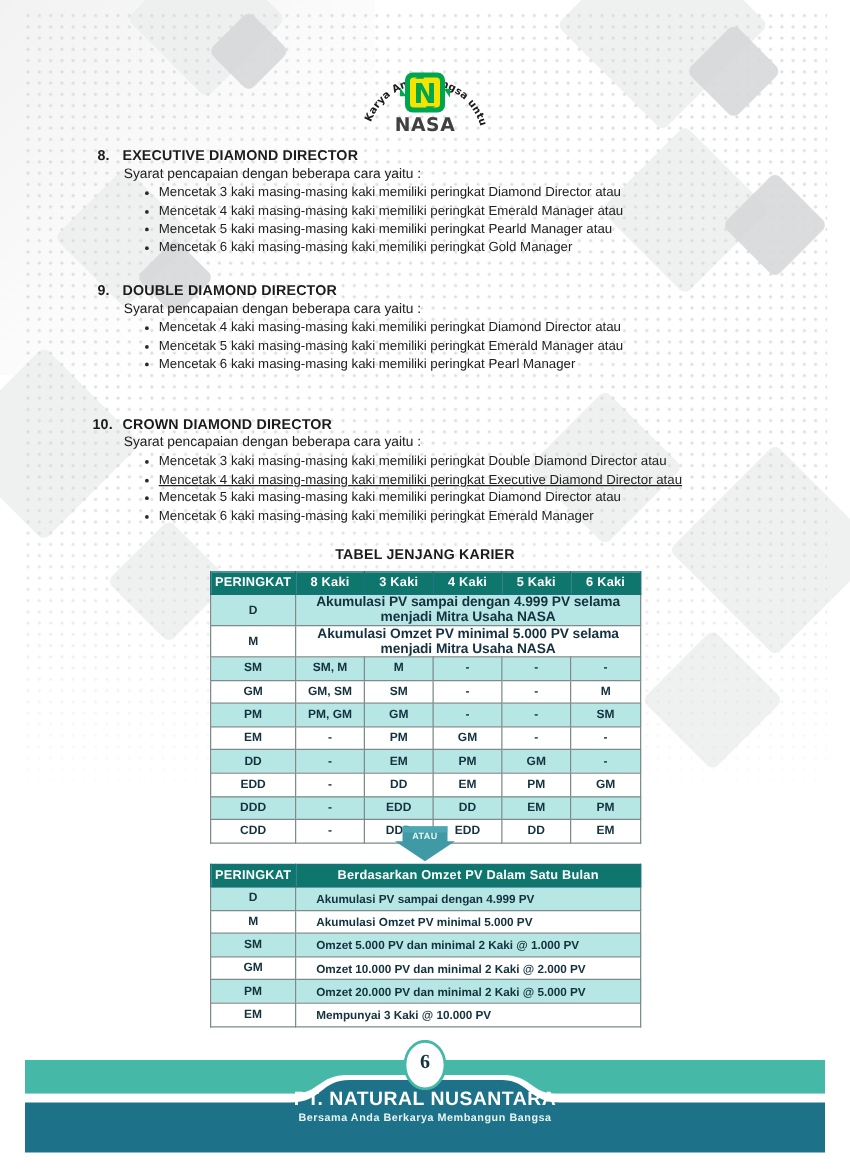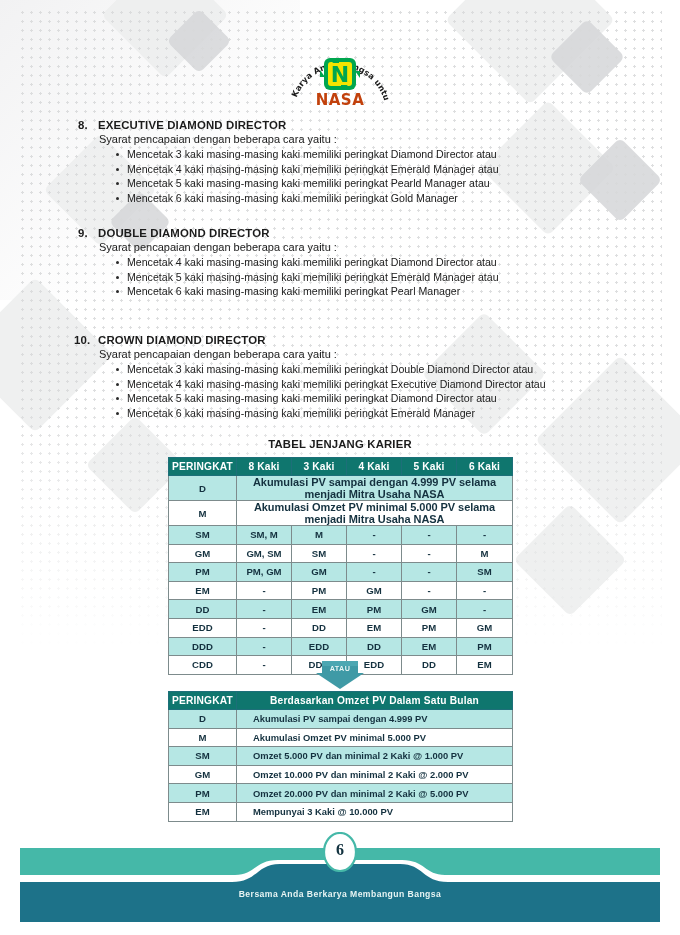--- a/index.html
+++ b/index.html
@@ -75,21 +75,21 @@
   .logo-word {
     position: absolute;
     left: 0;
     right: 0;
     top: 69px;
     text-align: center;
     font-family: "DejaVu Sans", sans-serif;
     font-weight: bold;
     font-size: 15px;
     letter-spacing: .5px;
-    color: #c2410c;
+    color: #404040;
   }
 
   
   .content {
     position: absolute;
     left: 0;
     top: 0;
     width: 680px;
   }
   .section {
@@ -331,21 +331,21 @@
       </ul>
     </div>
 
     <div class="section" style="top:334px;left:74px;">
       <div class="sec-title">
         <span class="num" style="width:24px;">10.</span><span>CROWN DIAMOND DIRECTOR</span>
       </div>
       <div class="sec-sub" style="margin-left:25px;">Syarat pencapaian dengan beberapa cara yaitu :</div>
       <ul class="bullets">
         <li style="margin-left:42px;">Mencetak 3 kaki masing-masing kaki memiliki peringkat Double Diamond Director atau</li>
-        <li style="margin-left:42px;">Mencetak 4 kaki masing-masing kaki memiliki peringkat Executive Diamond Director atau</li>
+        <li style="margin-left:42px;text-decoration:underline;">Mencetak 4 kaki masing-masing kaki memiliki peringkat Executive Diamond Director atau</li>
         <li style="margin-left:42px;">Mencetak 5 kaki masing-masing kaki memiliki peringkat Diamond Director atau</li>
         <li style="margin-left:42px;">Mencetak 6 kaki masing-masing kaki memiliki peringkat Emerald Manager</li>
       </ul>
     </div>
 
   </div>
 
   <div class="tbl-title">TABEL JENJANG KARIER</div>
 
   <table class="k" id="t1">
@@ -496,16 +496,17 @@
       <path d="M20 18 H660 V45 H20 Z" fill="#45b8a8"></path>
       <path d="M20 45 H235 C255 45 255 30 278 30 H402 C425 30 425 45 445 45 H660 V90 H20 Z" fill="#ffffff"></path>
       <path d="M20 52 H232 C258 52 256 34 280 34 H400 C424 34 422 52 448 52 H660 V92 H20 Z" fill="#1d7289"></path>
     </svg>
     <div class="pagenum">
       <svg width="34" height="40" viewBox="0 0 34 40">
         <ellipse cx="17" cy="20" rx="16" ry="19" fill="#ffffff" stroke="#45b8a8" stroke-width="2.2"></ellipse>
       </svg>
       <div class="pagenum-txt">6</div>
     </div>
+    <div class="foot-main">PT. NATURAL NUSANTARA</div>
     <div class="foot-sub">Bersama Anda Berkarya Membangun Bangsa</div>
   </div>
 
 </div>
 
 </body></html>

